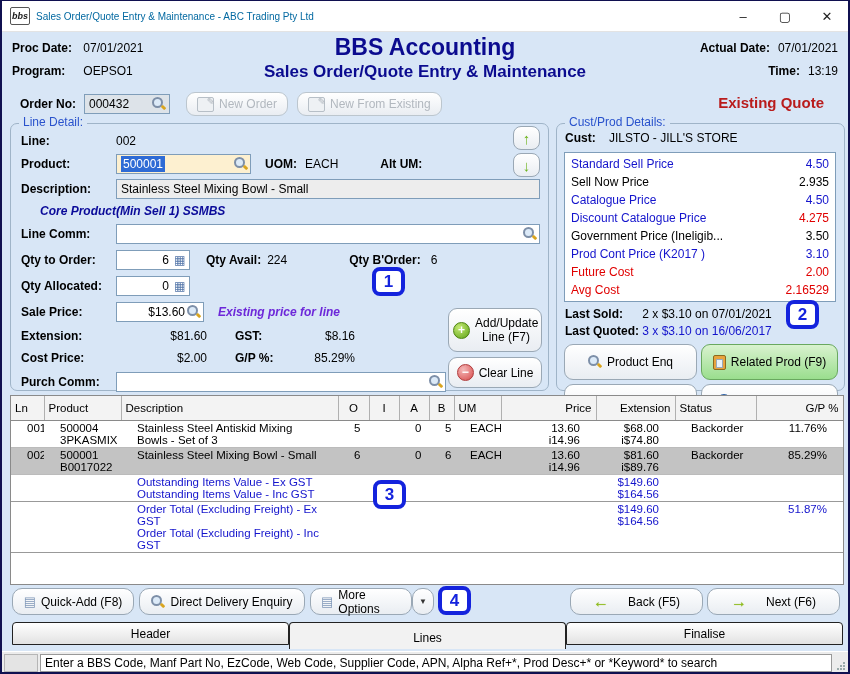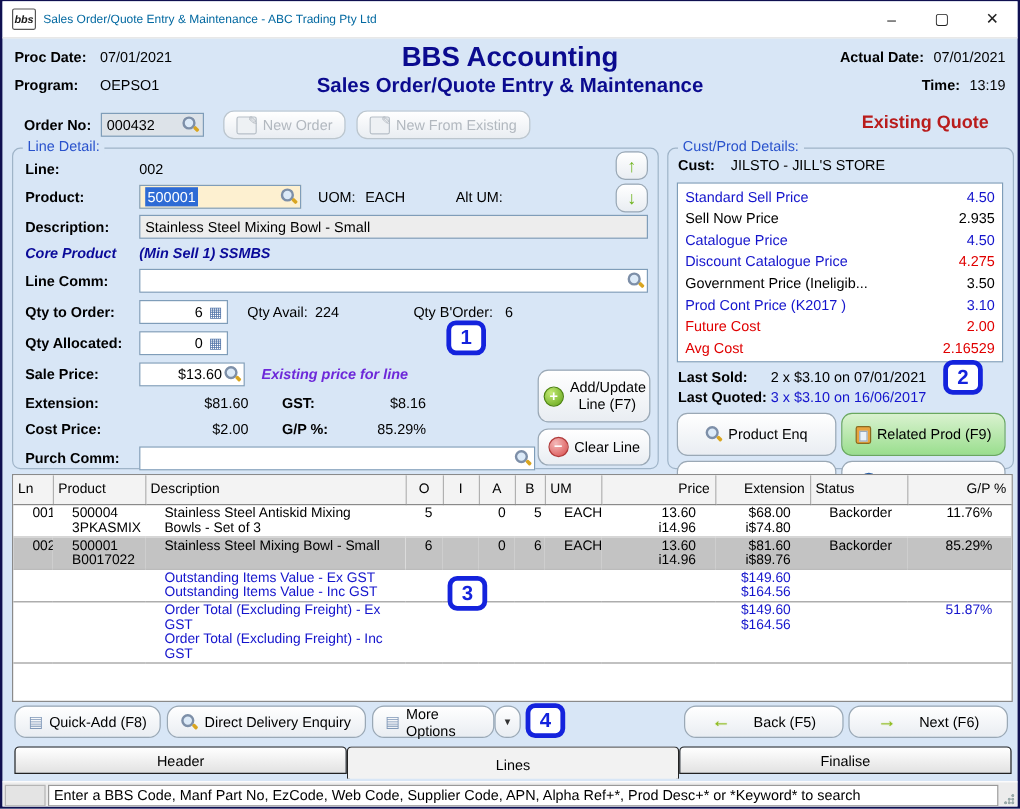--- a/index.html
+++ b/index.html
@@ -44,21 +44,21 @@
   .product-input .sel{background:#2e6bd5;color:#fff;padding:1px 2px;}
   .product-input .ico-search{position:absolute;right:2px;}
   .wide-input{width:424px;padding-right:18px;}
   .wide-input .ico-search{position:absolute;right:2px;}
   .purch-input{width:330px;padding-right:18px;}
   .purch-input .ico-search{position:absolute;right:2px;}
   .qty-input{width:74px;justify-content:flex-end;padding-right:20px;}
   .qty-input .ico-calc{position:absolute;right:2px;}
   .price-input{width:88px;justify-content:flex-end;padding-right:18px;}
   .price-input .ico-search{position:absolute;right:2px;}
-  .inline-lbl{font-weight:normal;}
+  .inline-lbl{font-weight:bold;}
   .val-col{display:inline-block;width:91px;text-align:right;}
   .lbl2{display:inline-block;font-weight:bold;width:52px;margin-left:28px;}
   .val2{display:inline-block;width:60px;text-align:right;margin-left:8px;}
   .udbtn{position:absolute;right:8px;width:27px;height:24px;border:1px solid #9aa8b5;border-radius:8px;background:linear-gradient(#ffffff,#e9edf2);display:flex;align-items:center;justify-content:center;font-weight:bold;font-size:15px;color:#6fb41f;box-sizing:border-box;}
   .ud-up{top:2px;}
   .ud-down{top:29px;}
   .sidebtn{position:absolute;right:6px;width:94px;border:1px solid #9aa8b5;border-radius:9px;background:linear-gradient(#ffffff,#e9edf2);display:flex;align-items:center;justify-content:center;gap:5px;text-align:center;box-sizing:border-box;font-size:12px;}
   .btn-addline{top:184px;height:44px;line-height:14px;}
   .btn-clearline{top:233px;height:31px;}
   
@@ -179,21 +179,21 @@
         <span style="margin-left:8px;">EACH</span>
         <span class="inline-lbl" style="margin-left:42px;">Alt UM:</span>
         <span style="margin-left:8px;"></span>
       </div>
       <div class="frow" style="height:22px;">
         <span class="lbl">Description:</span>
         <span class="field ro-input wide-input" style="padding-right:4px;">
           <span>Stainless Steel Mixing Bowl - Small</span>
         </span>
       </div>
-      <div class="frow" style="height:18px;">
+      <div class="frow" style="height:18px;text-align:right;">
         <span class="lbl core" style="font-weight:bold;">Core Product</span>
         <span class="core">(Min Sell 1) SSMBS</span>
       </div>
       <div class="frow" style="height:24px;">
         <span class="lbl">Line Comm:</span>
         <span class="field wide-input">
           <span></span>
           <span class="ico-search"></span>
         </span>
       </div>

